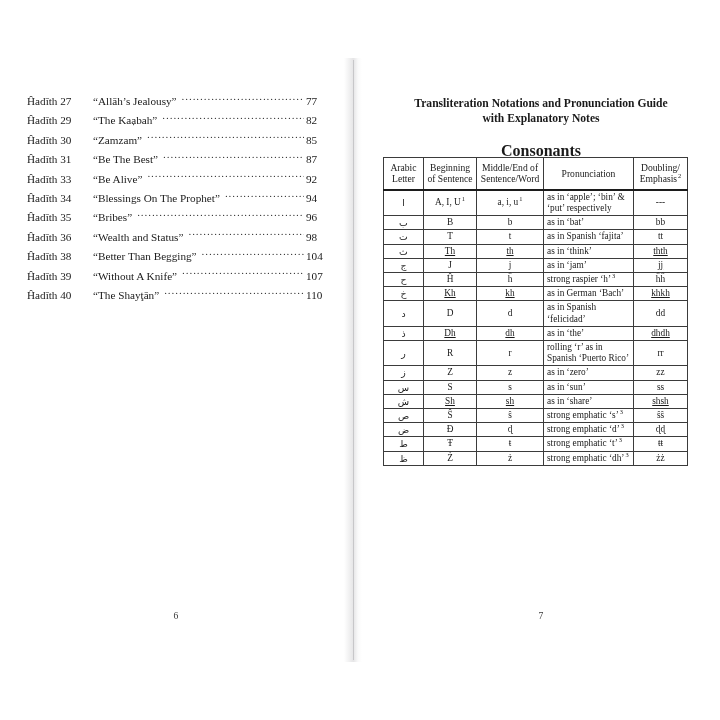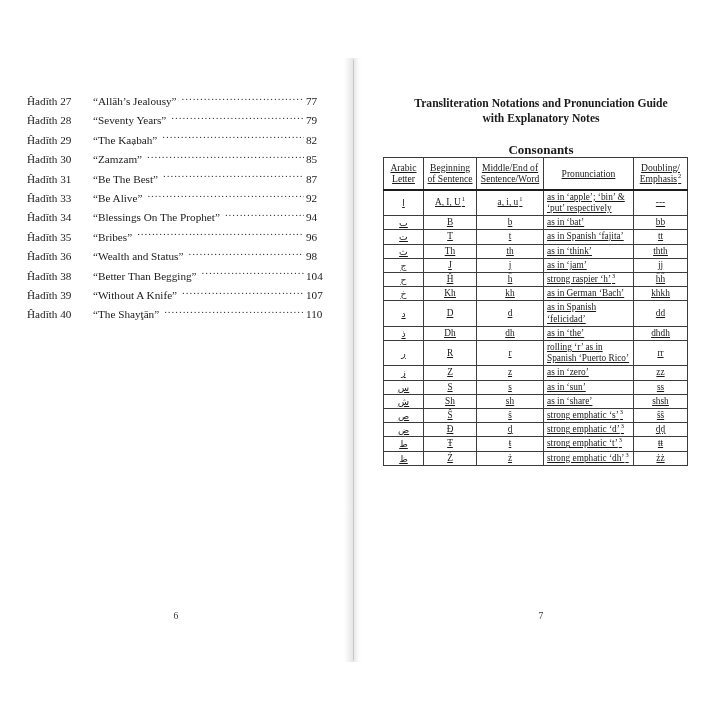--- a/index.html
+++ b/index.html
@@ -111,35 +111,34 @@
     font-size: 11.6px;
     line-height: 15.4px;
   }
   .rp-subhead {
     position: absolute;
     left: 362px;
     top: 142px;
     width: 358px;
     text-align: center;
     font-weight: bold;
-    font-size: 13px;
+    font-size: 16px;
   }
 
   
   .tbl-wrap {
     position: absolute;
     left: 383px;
     top: 157px;
     width: 304px;
   }
   table.consonants {
     border-collapse: collapse;
     width: 304px;
     table-layout: fixed;
-    text-decoration: underline;
   }
   table.consonants td,
   table.consonants th {
     border: 1px solid #3b3b3b;
     padding: 1px 3px;
     font-size: 9.3px;
     line-height: 11.2px;
     vertical-align: middle;
   }
   table.consonants thead th {
@@ -191,26 +190,20 @@
 
 <div id="spread">
 
   <div class="page page-left">
     <div class="toc" id="toc">
         <div class="toc-row">
           <span class="toc-num">Ĥadīth 27</span>
           <span class="toc-title">“Allāh’s Jealousy”</span>
           <span class="toc-dots"></span>
           <span class="toc-page">77</span>
-        </div>
-        <div class="toc-row">
-          <span class="toc-num">Ĥadīth 28</span>
-          <span class="toc-title">“Seventy Years”</span>
-          <span class="toc-dots"></span>
-          <span class="toc-page">79</span>
         </div>
         <div class="toc-row">
           <span class="toc-num">Ĥadīth 29</span>
           <span class="toc-title">“The Kaạbah”</span>
           <span class="toc-dots"></span>
           <span class="toc-page">82</span>
         </div>
         <div class="toc-row">
           <span class="toc-num">Ĥadīth 30</span>
           <span class="toc-title">“Zamzam”</span>

